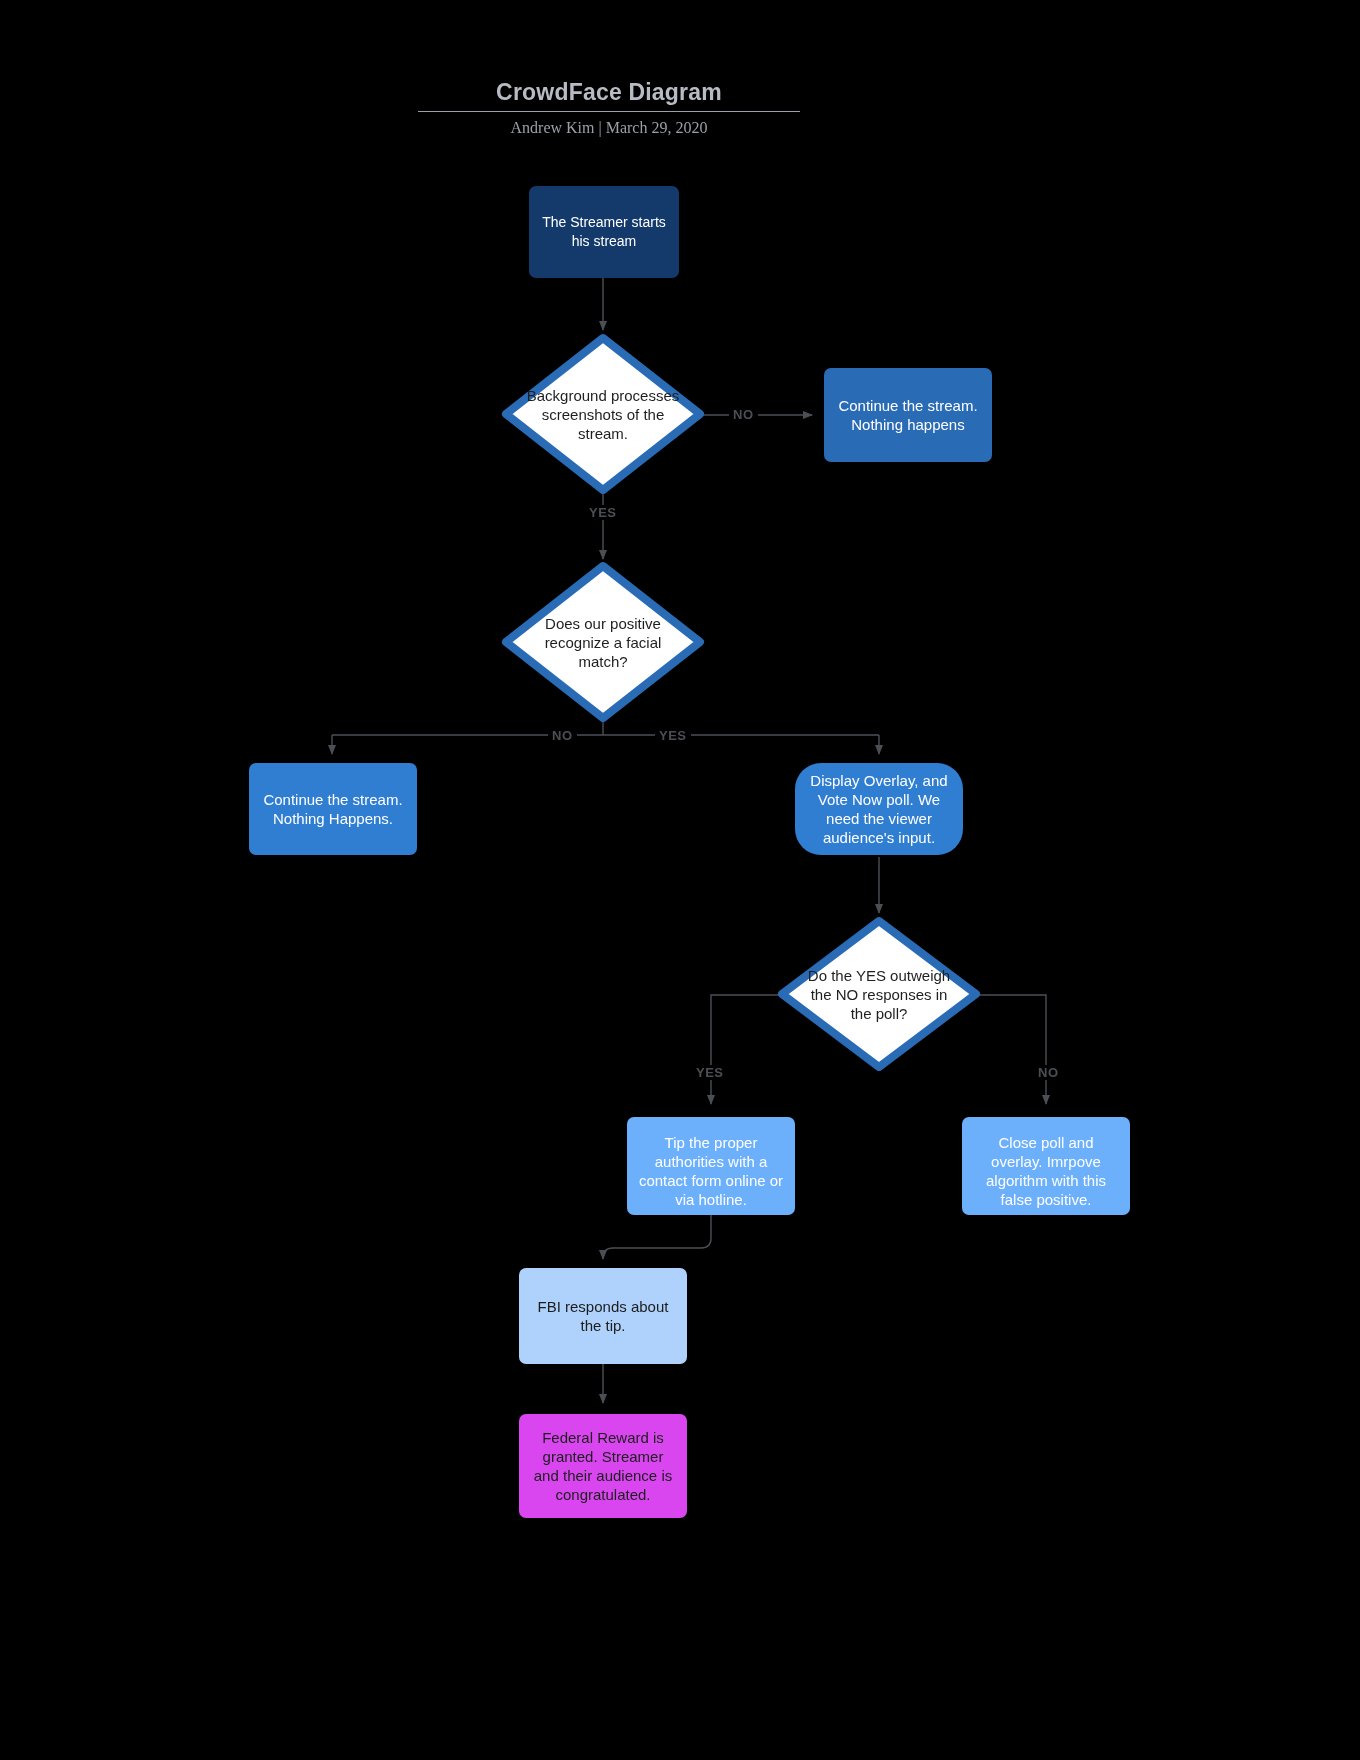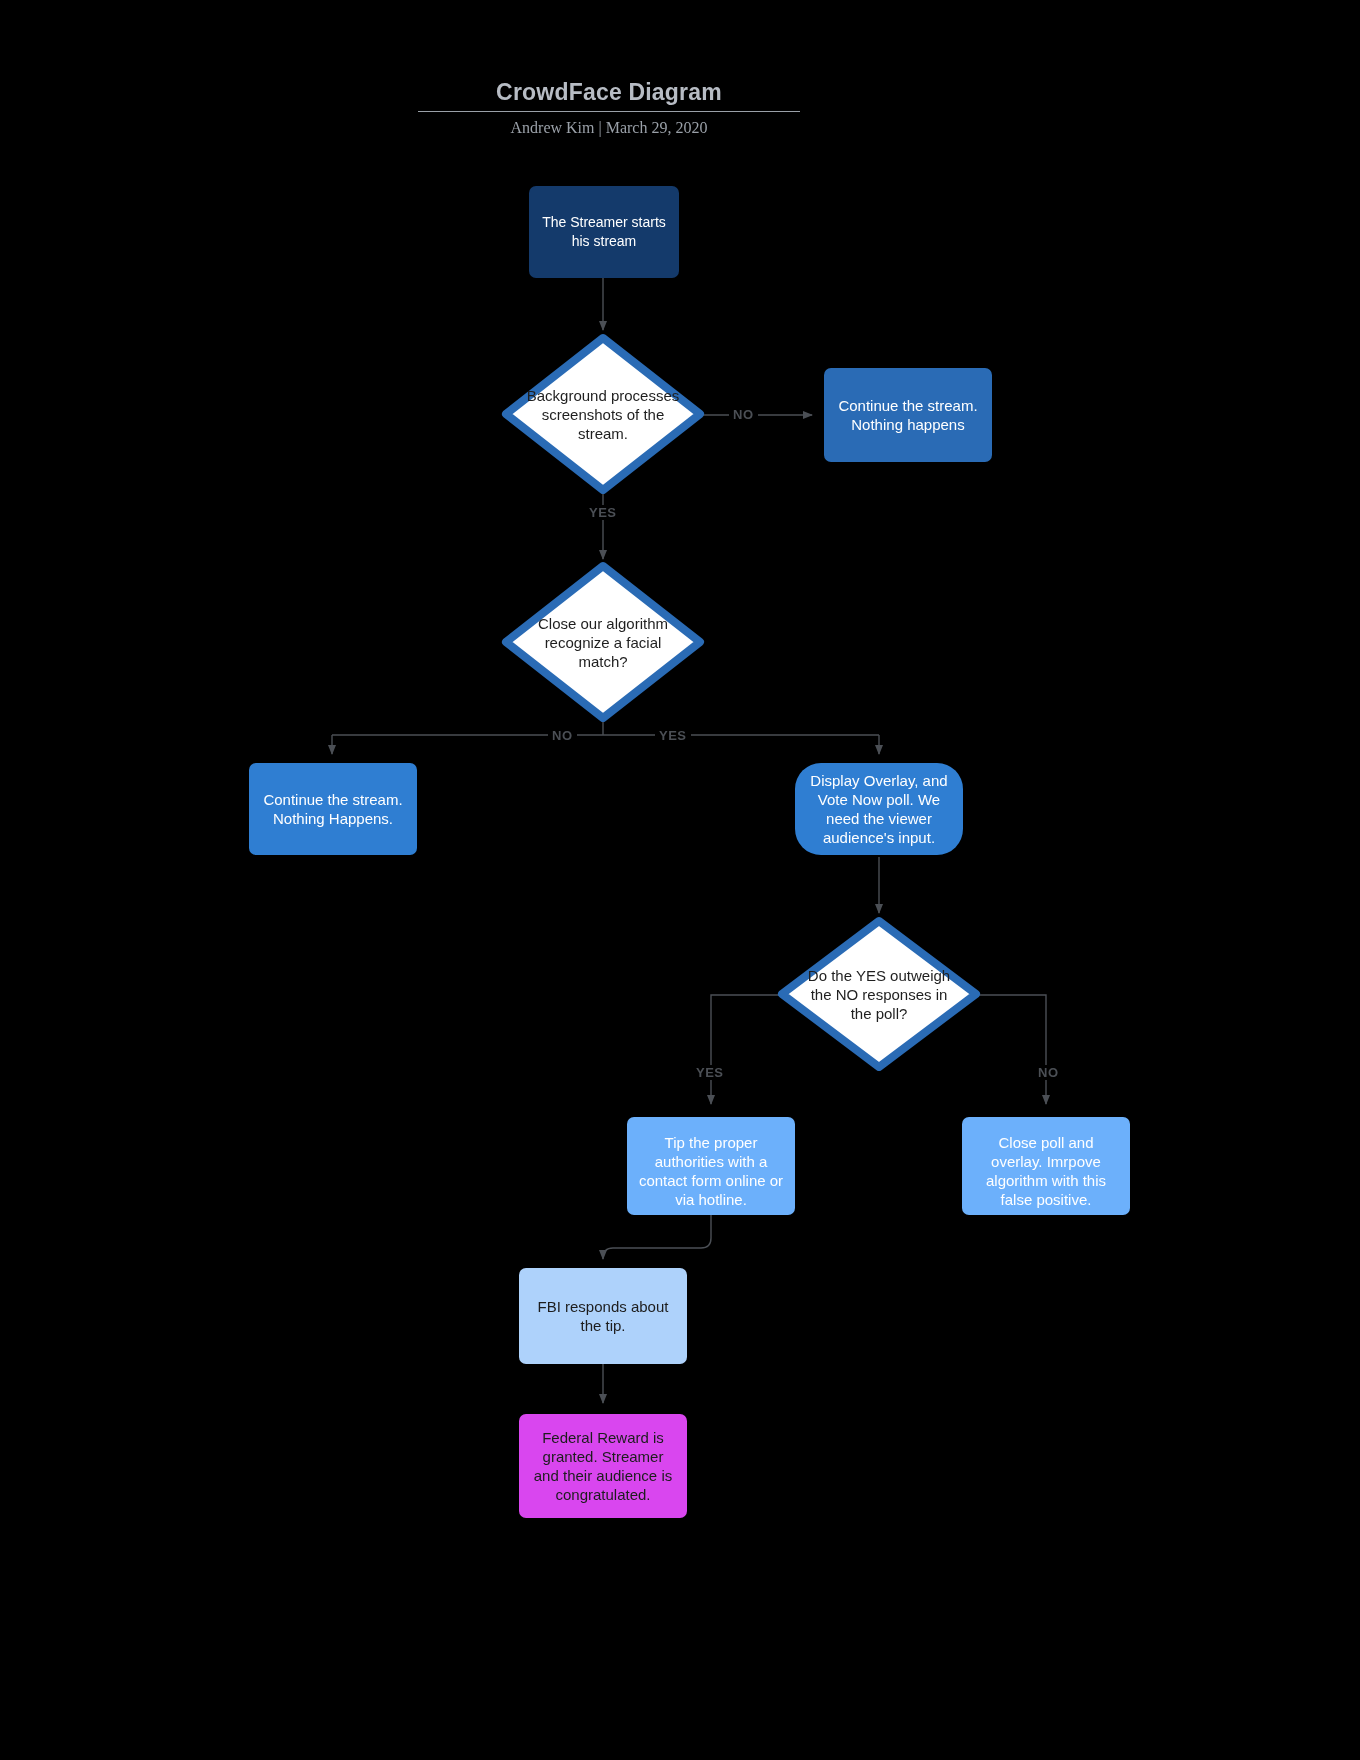--- a/index.html
+++ b/index.html
@@ -172,21 +172,21 @@
   </div>
 
   <div class="node blue-mid" style="left:824px; top:352px; width:168px; height:94px;">
     <span class="txt">Continue the stream. Nothing happens</span>
   </div>
 
   <div class="diamond" style="left:501px; top:545px; width:204px; height:162px;">
     <svg width="204" height="162">
       <polygon points="102,5 199,81 102,157 5,81" fill="#ffffff" stroke="#2a6bb5" stroke-width="8" stroke-linejoin="round"></polygon>
     </svg>
-    <div class="dlabel">Close our algorithm recognize a facial match?</div>
+    <div class="dlabel">Does our positive recognize a facial match?</div>
   </div>
 
   <div class="node blue-std" style="left:249px; top:747px; width:168px; height:92px;">
     <span class="txt">Continue the stream. Nothing Happens.</span>
   </div>
 
   <div class="node blue-std" style="left:795px; top:747px; width:168px; height:92px;border-radius:26px;">
     <span class="txt">Display Overlay, and Vote Now poll. We need the viewer audience's input.</span>
   </div>
 

